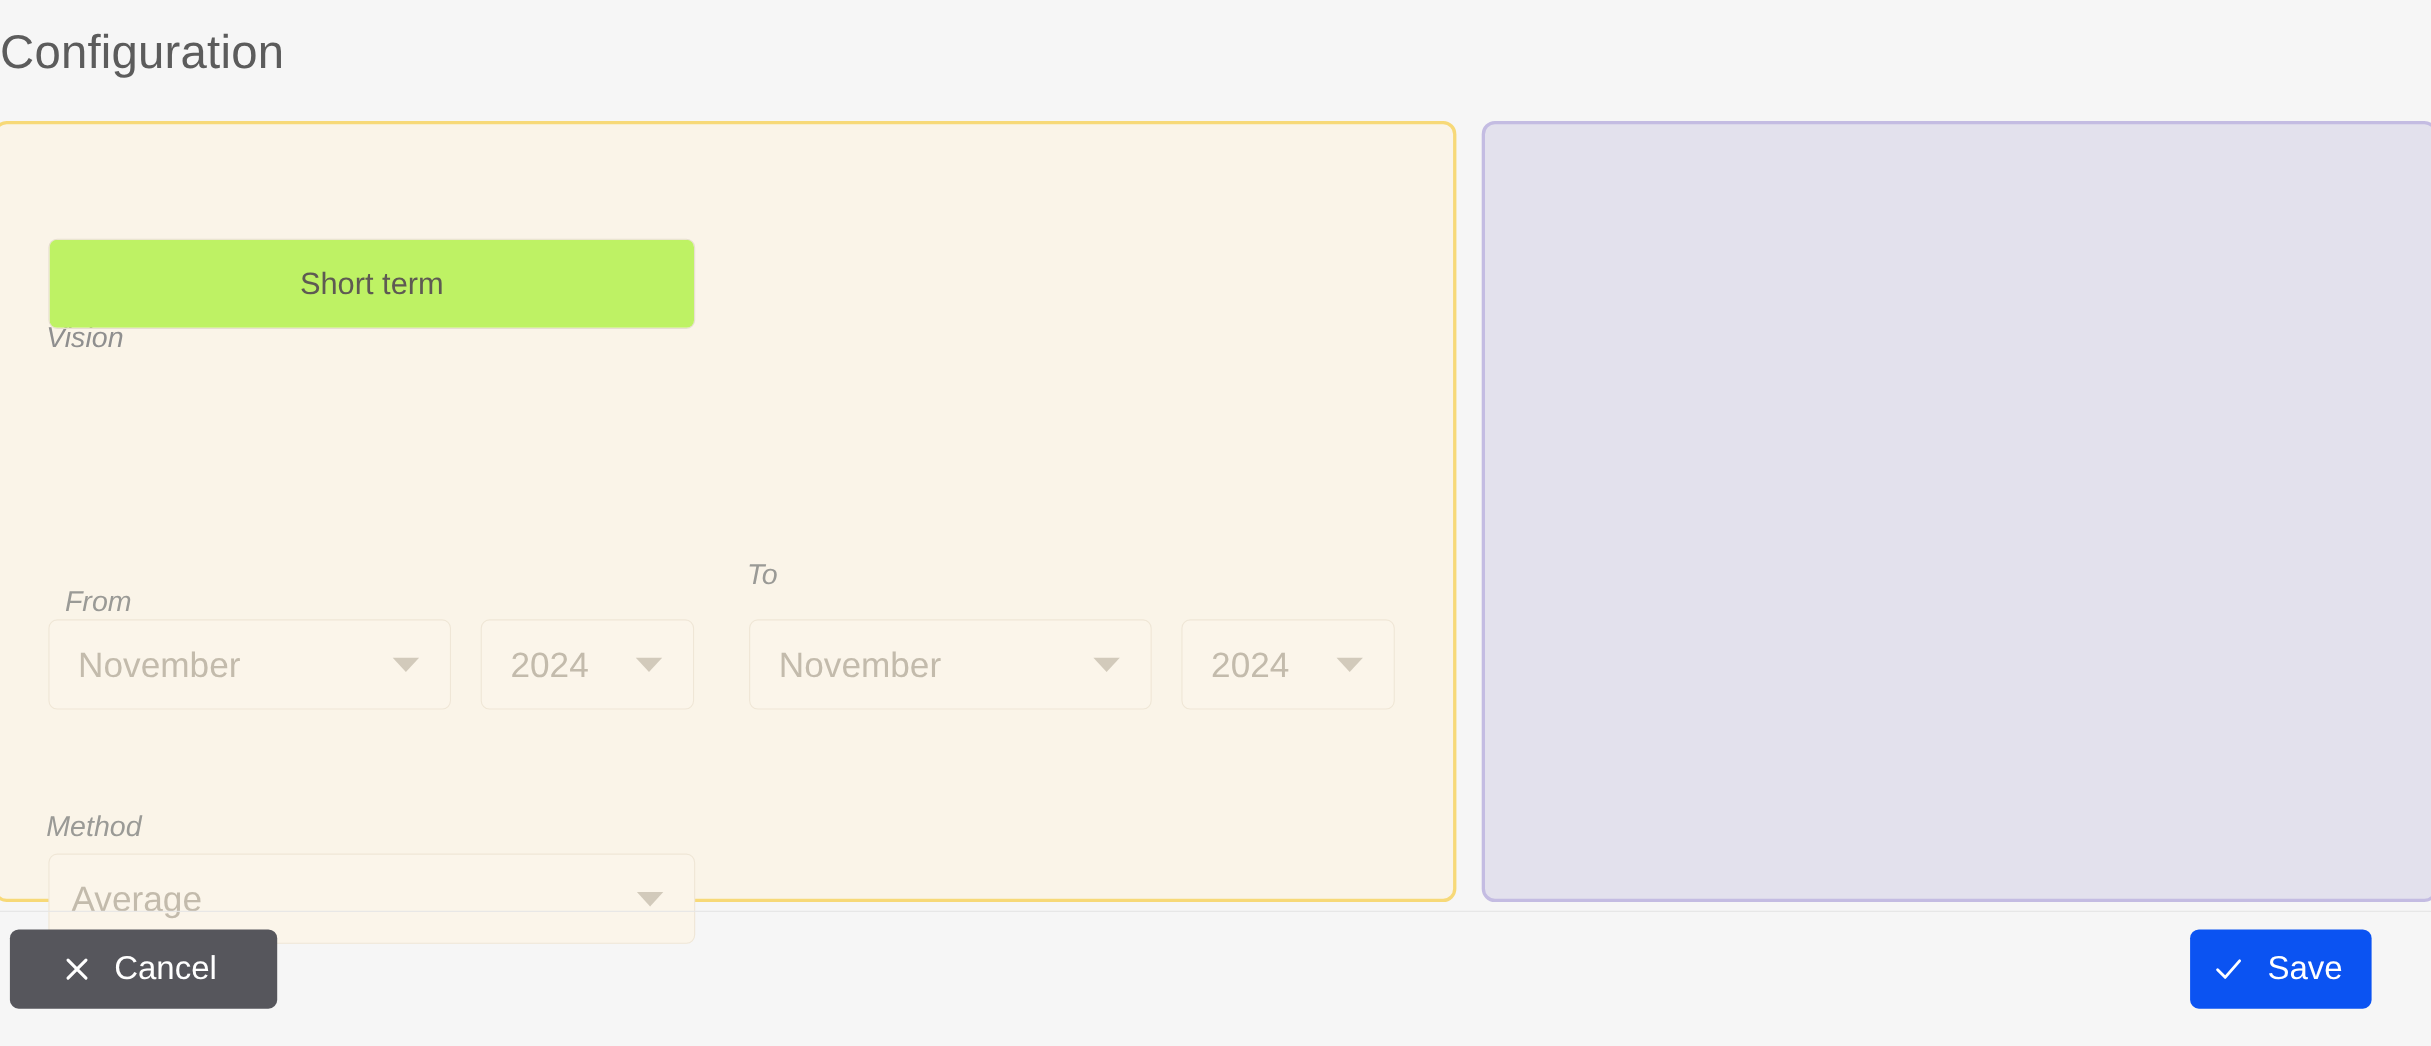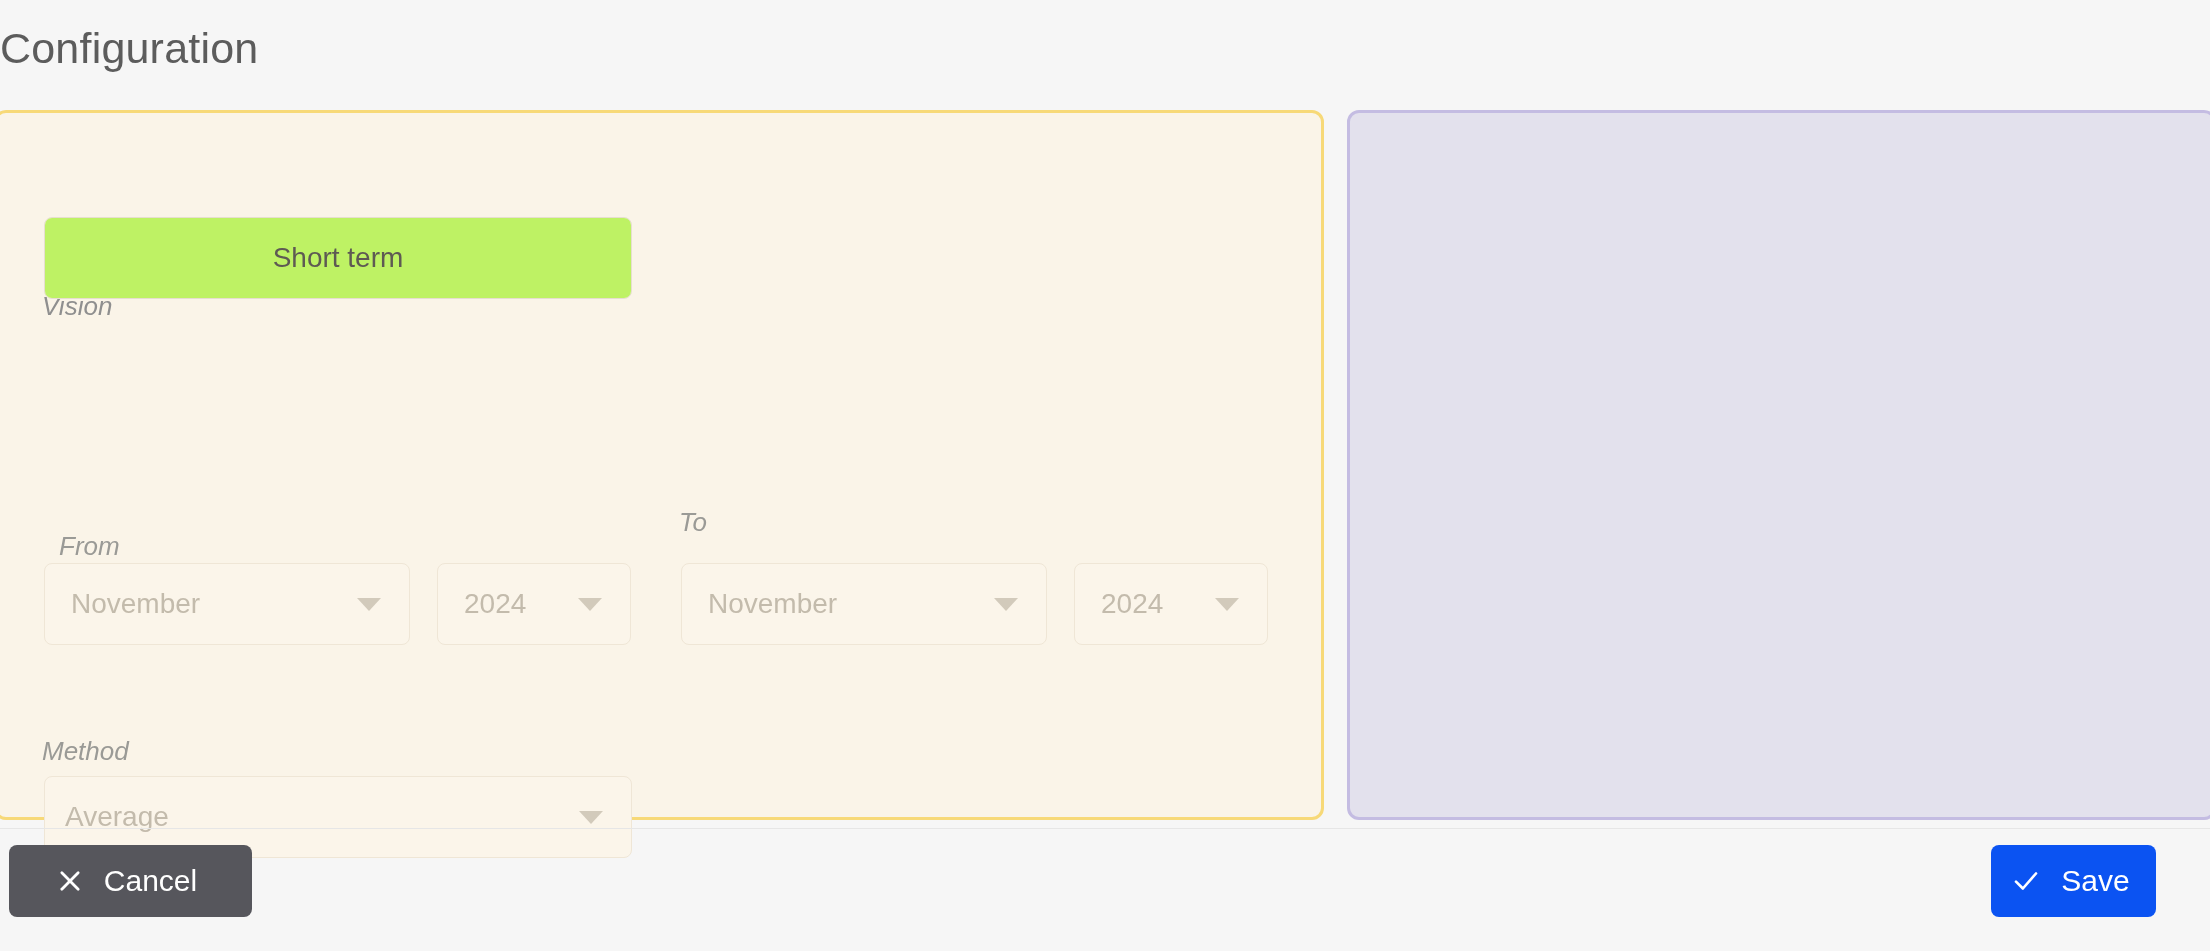--- a/index.html
+++ b/index.html
@@ -112,21 +112,21 @@
     box-sizing: border-box;
     border: 1px solid #efe6d6;
     border-radius: 8px;
     background: #fbf5ea;
     display: flex;
     align-items: center;
     padding: 0 18px 0 26px;
   }
   .select .sel-value {
     flex: 1 1 auto;
-    font-size: 28px;
+    font-size: 32px;
     color: #c3bbac;
     white-space: nowrap;
     overflow: hidden;
   }
   .select .caret {
     flex: 0 0 auto;
     width: 0;
     height: 0;
     border-left: 12px solid transparent;
     border-right: 12px solid transparent;

